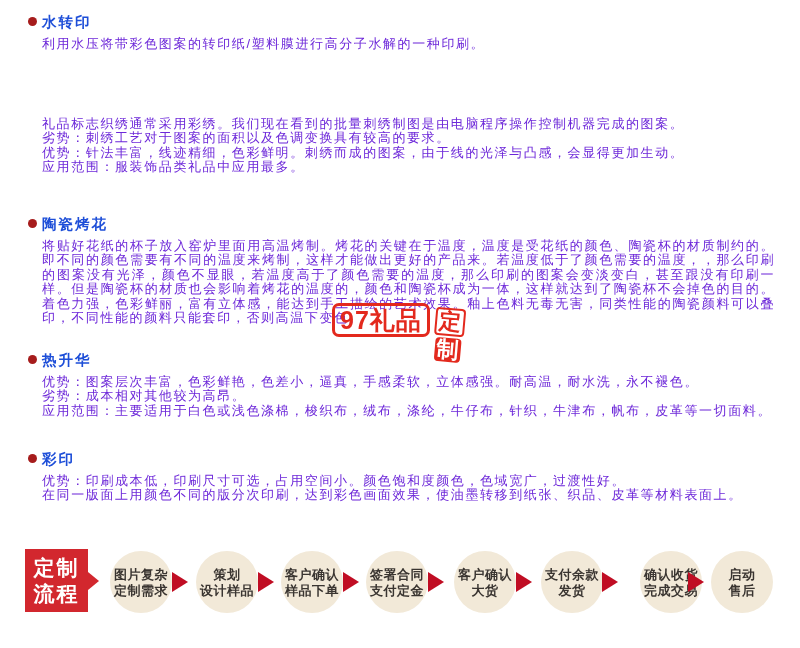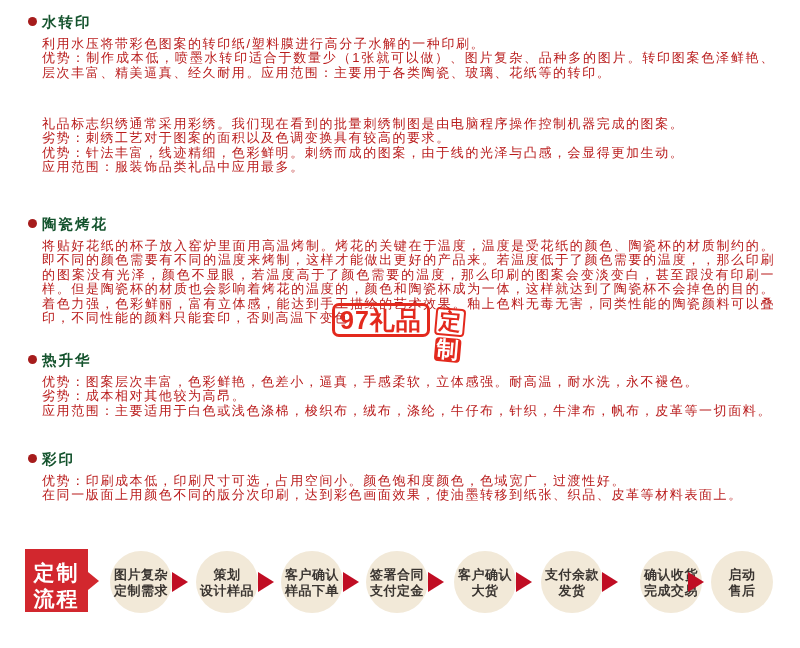--- a/index.html
+++ b/index.html
@@ -7,29 +7,29 @@
   body{
     width:800px;height:648px;position:relative;overflow:hidden;
     background:#ffffff;
     font-family:"Liberation Sans","DejaVu Sans",sans-serif;
   }
   
   .section{position:absolute;left:0;width:800px;}
   .s1{top:13px}.s2{top:110px}.s3{top:215px}.s4{top:351px}.s5{top:450px}
   .sec-head{position:relative;margin-left:42px;height:17px;}
   .sec-title{
-    font-size:14.5px;font-weight:bold;color:#14532d;letter-spacing:2px;line-height:17px;
+    font-size:14.5px;font-weight:bold;color:#1d4ed8;letter-spacing:2px;line-height:17px;
   }
   .bullet{
     position:absolute;left:-14px;top:4px;width:9px;height:9px;border-radius:50%;
     background:#a61c1c;
   }
   .sec-body{margin:7px 0 0 42px;width:733px;}
   .sec-body .para{
-    font-size:13px;line-height:14.4px;letter-spacing:1.6px;color:#b91c1c;
+    font-size:13px;line-height:14.4px;letter-spacing:1.6px;color:#6d28d9;
     text-align:justify;
   }
   
   .wm-badge{
     position:absolute;left:332px;top:303px;height:28px;line-height:28px;
     padding:0 5px;border:3px solid #e3291d;border-radius:7px;
     color:#e3291d;font-size:25px;font-weight:bold;letter-spacing:1px;
     background:transparent;z-index:5;
   }
   .wm-seal{
@@ -41,21 +41,21 @@
     border:2px solid #e3291d;border-radius:4px;padding:0 2px;
   }
   .wm-seal .seal-bottom{
     display:inline-block;color:#ffffff;background:#e3291d;font-size:22px;font-weight:bold;
     line-height:24px;border-radius:4px;padding:0 2px;margin-top:2px;
   }
   
   .flow-label{
     position:absolute;left:25px;top:549px;width:63px;height:63px;background:#d2272e;
     color:#fff;font-weight:bold;font-size:21px;letter-spacing:2px;
-    display:flex;flex-direction:column;align-items:center;justify-content:flex-end;
+    display:flex;flex-direction:column;align-items:center;justify-content:center;
     line-height:26px;z-index:2;
   }
   .flow-label-pointer{
     position:absolute;left:88px;top:572px;width:0;height:0;
     border-left:11px solid #d2272e;border-top:9px solid transparent;border-bottom:9px solid transparent;
   }
   .step{position:absolute;top:551px;width:62px;height:62px;}
   .st1{left:110px}.st2{left:196px}.st3{left:281px}.st4{left:366px}
   .st5{left:454px}.st6{left:541px}.st7{left:640px}.st8{left:711px}
   .step .circle{width:62px;height:62px;border-radius:50%;background:#f2e9d8;}
@@ -74,21 +74,20 @@
 </head>
 <body>
 
 <div class="section s1">
   <div class="sec-head">
     <span class="bullet"></span>
     <span class="sec-title">水转印</span>
   </div>
   <div class="sec-body">
     <div class="para">利用水压将带彩色图案的转印纸/塑料膜进行高分子水解的一种印刷。</div>
-    <div class="para">优势：制作成本低，喷墨水转印适合于数量少（1张就可以做）、图片复杂、品种多的图片。转印图案色泽鲜艳、层次丰富、精美逼真、经久耐用。应用范围：主要用于各类陶瓷、玻璃、花纸等的转印。</div>
   </div>
 </div>
 
 <div class="section s2">
   <div class="sec-body">
     <div class="para">礼品标志织绣通常采用彩绣。我们现在看到的批量刺绣制图是由电脑程序操作控制机器完成的图案。</div>
     <div class="para">劣势：刺绣工艺对于图案的面积以及色调变换具有较高的要求。</div>
     <div class="para">优势：针法丰富，线迹精细，色彩鲜明。刺绣而成的图案，由于线的光泽与凸感，会显得更加生动。</div>
     <div class="para">应用范围：服装饰品类礼品中应用最多。</div>
   </div>

